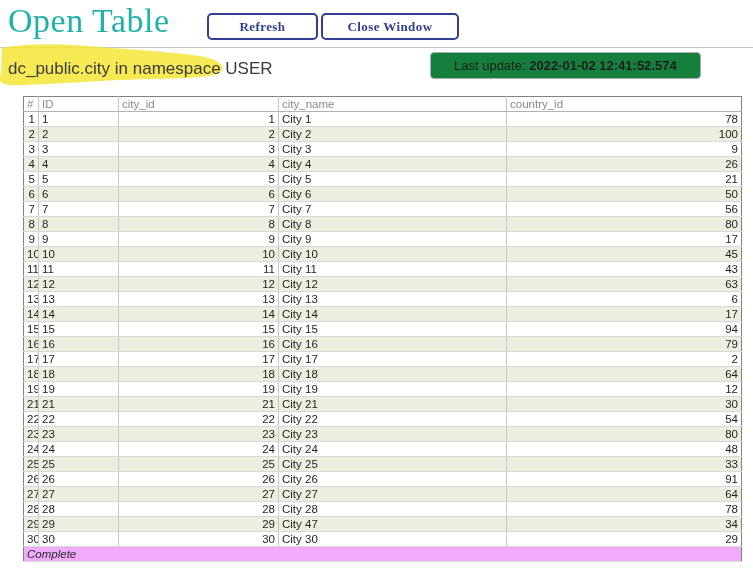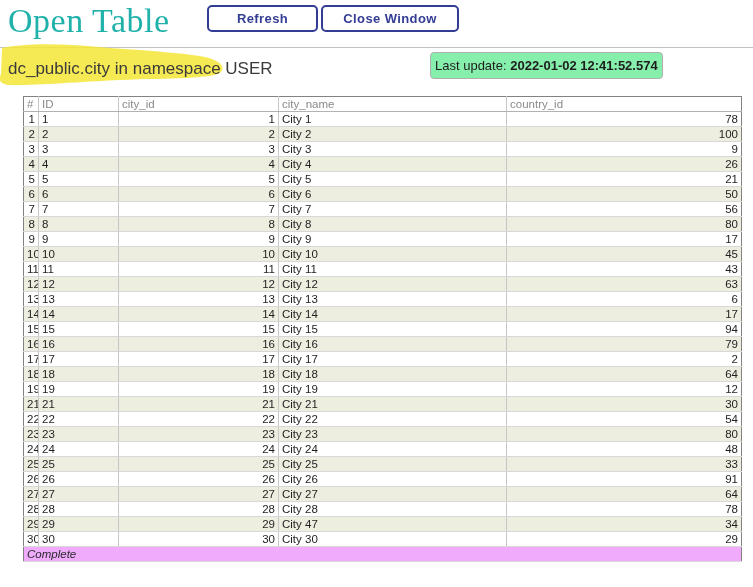--- a/index.html
+++ b/index.html
@@ -2,38 +2,38 @@
 <html><head>
 <meta charset="utf-8">
 <style>
   html,body{margin:0;padding:0;background:#ffffff;}
   body{width:753px;height:587px;position:relative;overflow:hidden;
        font-family:"Liberation Sans", sans-serif;}
 
   
   .page-title{position:absolute;left:8px;top:2px;font-size:34px;font-weight:400;
       color:#20b2aa;letter-spacing:.5px;white-space:nowrap;z-index:2;font-family:Liberation Serif, serif;}
-  .btn{position:absolute;top:5px;height:27px;background:#ffffff;
+  .btn{position:absolute;top:13px;height:27px;background:#ffffff;
       border:2px solid #333d94;border-radius:5px;color:#333d94;
-      font-family:Liberation Sans, sans-serif;font-size:13px;font-weight:bold;
+      font-family:Liberation Serif, serif;font-size:13px;font-weight:bold;
       letter-spacing:.4px;cursor:pointer;z-index:2;box-sizing:border-box;}
   .btn-refresh{left:207px;width:111px;}
   .btn-close{left:321px;width:138px;}
   .divider{position:absolute;left:0;top:47px;width:753px;height:0;
       border-top:1px solid #c2c2c2;z-index:0;}
 
   
   .hl-svg{position:absolute;left:0;top:40px;width:236px;height:50px;z-index:1;}
   .namespace-note{position:absolute;left:8px;top:59px;font-size:17px;
       color:#3a3a3a;z-index:2;white-space:nowrap;}
 
   
   .last-update{position:absolute;left:430px;top:52px;height:27px;
-      border:1px solid #aeaeae;border-radius:4px;background:#86efac;
-      padding:0 4px;line-height:25px;font-size:13px;color:#1d1d1d;
+      border:1px solid #aeaeae;border-radius:4px;background:#15803d;
+      padding:0 23px;line-height:25px;font-size:13px;color:#1d1d1d;
       white-space:nowrap;z-index:2;box-sizing:border-box;}
   .last-update b{font-weight:bold;}
 
   
   .tbl-wrap{position:absolute;left:23px;top:96px;z-index:2;}
   table.data{border-collapse:collapse;table-layout:fixed;width:718px;
       border:1px solid #828282;font-size:11.5px;color:#1f1f1f;}
   table.data th, table.data td{height:14px;line-height:14px;padding:0 3px;
       overflow:hidden;white-space:nowrap;}
   table.data th{font-weight:normal;color:#8a8a8a;text-align:left;

